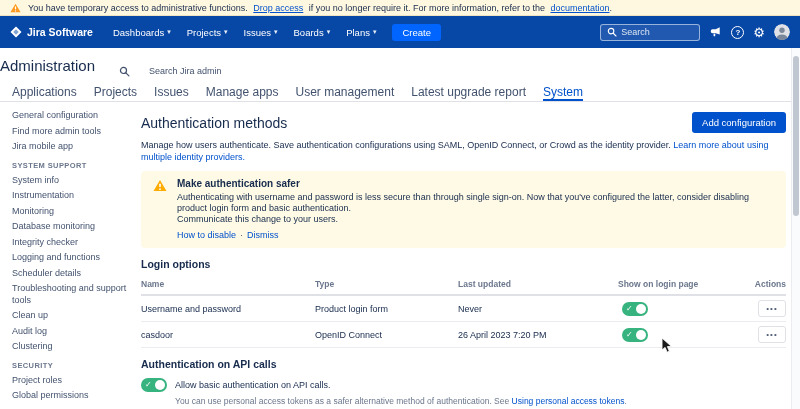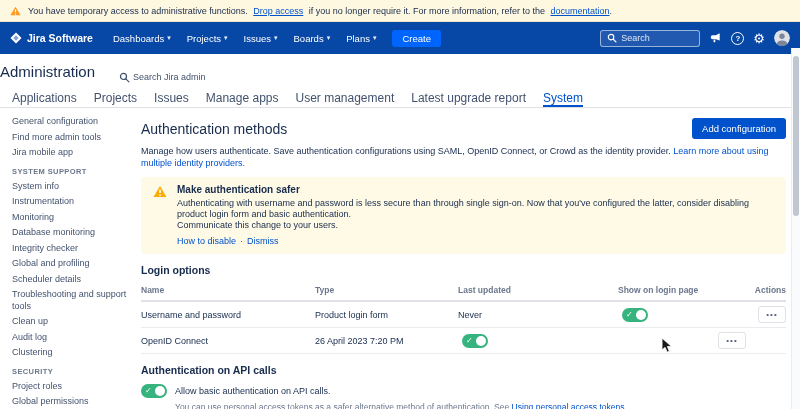--- a/index.html
+++ b/index.html
@@ -2,21 +2,21 @@
 <html><head>
 <meta charset="utf-8">
 <style>
   *{margin:0;padding:0;box-sizing:border-box;}
   html,body{width:800px;height:409px;overflow:hidden;background:#fff;
     font-family:"Liberation Sans",sans-serif;color:#172B4D;}
   body{position:relative;}
   a{text-decoration:none;cursor:pointer;}
 
   
-  .banner{height:22px;background:#FFF8E1;border-bottom:1px solid #EFE3C2;
+  .banner{height:16px;background:#FFF8E1;border-bottom:1px solid #EFE3C2;
     display:flex;align-items:center;padding:0 10px;font-size:9px;color:#172B4D;}
   .banner-icon{display:flex;margin-right:7px;}
   .banner-text>*+*{margin-left:3px;}
   .banner-text .nospace{margin-left:0;}
   .banner a{color:#0052CC;text-decoration:underline;}
 
   
   .navbar{height:26px;background:#0747A6;display:flex;align-items:center;
     padding:16px 10px;color:#fff;}
   .brand{display:flex;align-items:center;gap:5px;font-size:10.5px;font-weight:bold;
@@ -35,21 +35,21 @@
   .nav-search input::placeholder{color:rgba(255,255,255,.85);}
   .nav-icon{display:flex;align-items:center;justify-content:center;cursor:pointer;}
   .help-circle{width:13px;height:13px;border:1.5px solid #fff;border-radius:50%;
     font-size:8px;font-weight:bold;display:flex;align-items:center;justify-content:center;}
   .gear{font-size:13px;line-height:1;}
   .avatar{width:16px;height:16px;border-radius:50%;overflow:hidden;display:flex;cursor:pointer;}
 
   
   .admin-header{display:flex;align-items:center;height:34px;padding-left:0;background:#fff;}
   .admin-title{font-size:15px;font-weight:500;color:#172B4D;}
-  .admin-search{display:flex;align-items:center;gap:3px;margin-left:24px;font-size:9px;
+  .admin-search{display:flex;align-items:center;gap:19px;margin-left:24px;font-size:9px;
     color:#42526E;cursor:pointer;margin-top:12px;}
 
   
   .tabs{display:flex;gap:17px;padding-left:12px;border-bottom:1px solid #DFE1E6;height:20px;}
   .tab{display:flex;align-items:center;height:100%;font-size:12px;color:#42526E;cursor:pointer;}
   .tab.active{color:#0052CC;font-weight:500;box-shadow:inset 0 -2px 0 #0052CC;}
 
   
   .content{display:flex;height:307px;overflow:hidden;}
   .sidebar{width:133px;flex:none;padding:8px 6px 16px 12px;font-size:9px;color:#42526E;}
@@ -215,21 +215,21 @@
   <aside class="sidebar">
     <div class="side-item">General configuration</div>
     <div class="side-item">Find more admin tools</div>
     <div class="side-item">Jira mobile app</div>
     <div class="side-heading">SYSTEM SUPPORT</div>
     <div class="side-item">System info</div>
     <div class="side-item">Instrumentation</div>
     <div class="side-item">Monitoring</div>
     <div class="side-item">Database monitoring</div>
     <div class="side-item">Integrity checker</div>
-    <div class="side-item">Global and profiling</div>
+    <div class="side-item">Logging and functions</div>
     <div class="side-item">Scheduler details</div>
     <div class="side-item">Troubleshooting and support tools</div>
     <div class="side-item">Clean up</div>
     <div class="side-item">Audit log</div>
     <div class="side-item">Clustering</div>
     <div class="side-heading">SECURITY</div>
     <div class="side-item">Project roles</div>
     <div class="side-item">Global permissions</div>
   </aside>
 
@@ -275,20 +275,21 @@
         <span>Product login form</span>
         <span>Never</span>
         <span class="cell-toggle">
           <span class="toggle on"><span class="check">✓</span></span>
         </span>
         <span class="cell-actions">
           <button class="dots-btn">•••</button>
         </span>
       </div>
       <div class="tbl-row">
+        <span>casdoor</span>
         <span>OpenID Connect</span>
         <span>26 April 2023 7:20 PM</span>
         <span class="cell-toggle">
           <span class="toggle on"><span class="check">✓</span></span>
         </span>
         <span class="cell-actions">
           <button class="dots-btn">•••</button>
         </span>
       </div>
     </div>

